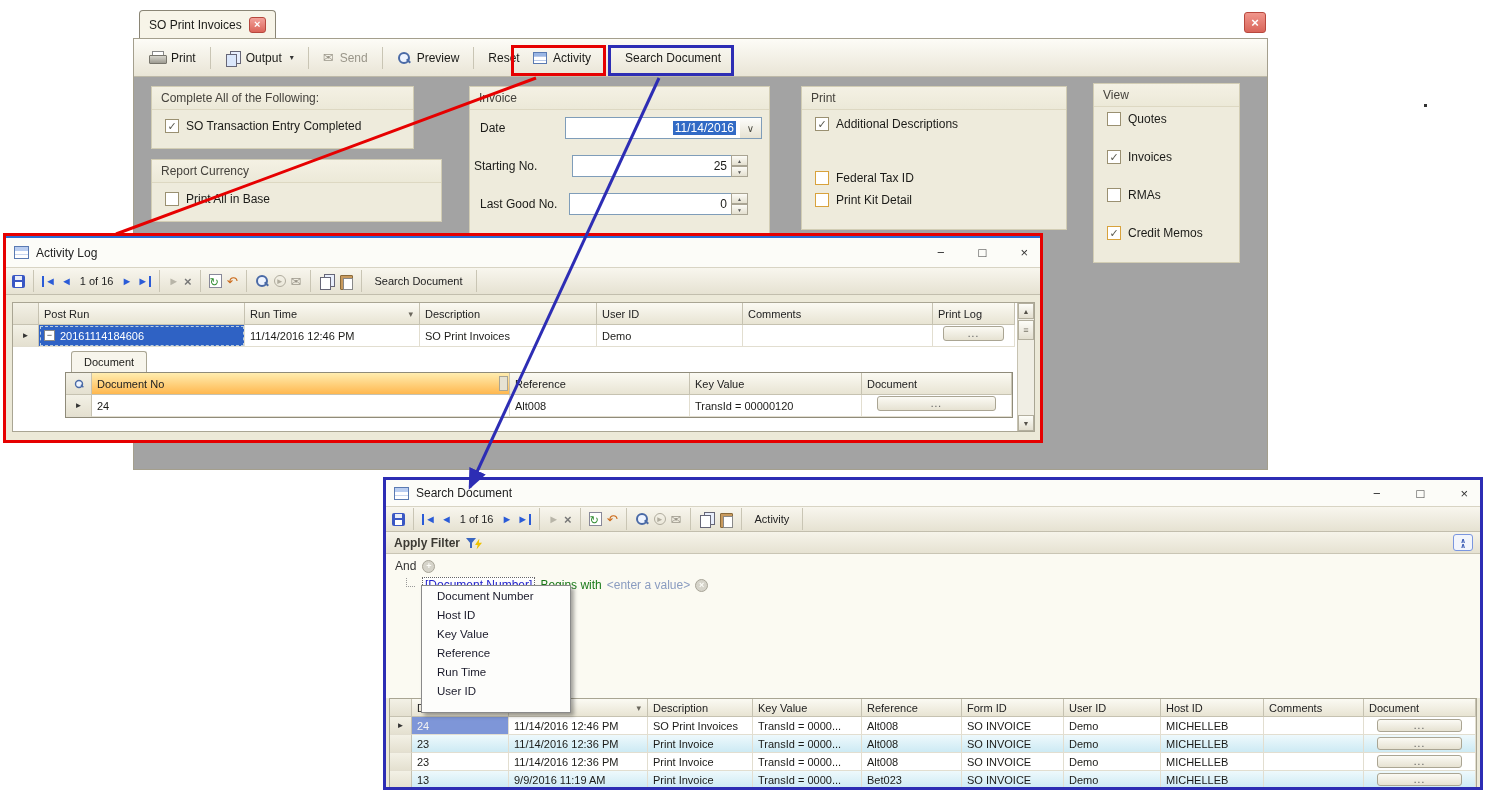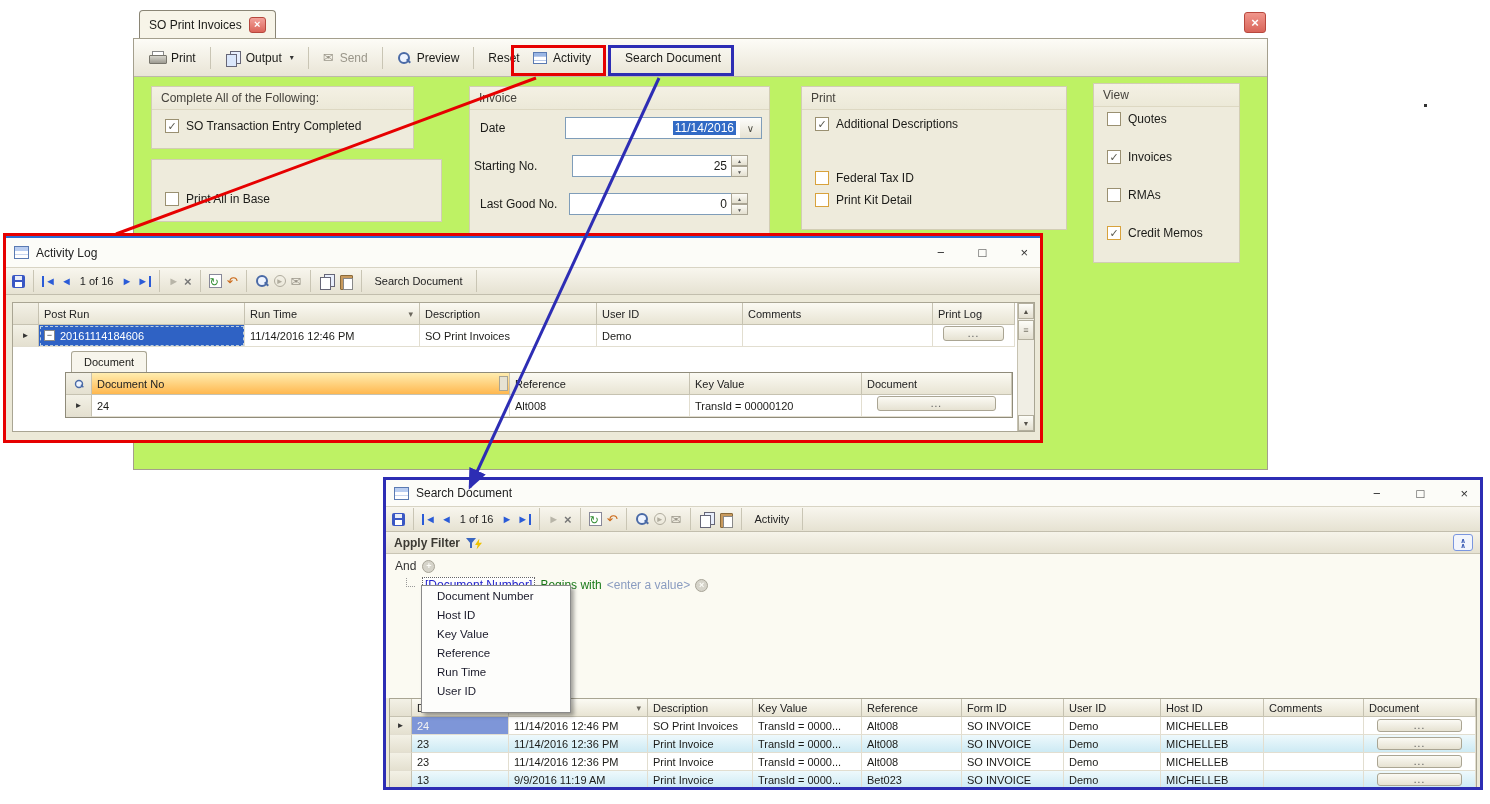--- a/index.html
+++ b/index.html
@@ -9,21 +9,21 @@
 
 .main-win{position:absolute;left:133px;top:8px;width:1135px;height:462px;z-index:1}
 .tabrow{position:absolute;left:0;top:0;width:100%;height:30px}
 .tab{position:absolute;left:6px;top:2px;height:28px;padding:0 9px;display:flex;align-items:center;gap:7px;
   background:#f7f4e8;border:1px solid #8a8575;border-bottom:none;border-radius:4px 4px 0 0;font-size:12px}
 .tab-close{width:17px;height:16px;border-radius:3px;background:linear-gradient(#f2a29a,#db6459);border:1px solid #b6473d;
   color:#fff;font-weight:bold;font-size:11px;display:flex;align-items:center;justify-content:center;line-height:1}
 .win-close{position:absolute;right:2px;top:4px;width:22px;height:21px;border-radius:3px;
   background:linear-gradient(#f0968c,#d9655a);border:1px solid #b8483e;color:#fff;font-weight:bold;font-size:13px;
   display:flex;align-items:center;justify-content:center}
-.main-body{position:absolute;left:0;top:30px;right:0;bottom:0;background:#bef264;border:1px solid #a49f8d}
+.main-body{position:absolute;left:0;top:30px;right:0;bottom:0;background:#a3a3a3;border:1px solid #a49f8d}
 .main-tb{position:absolute;left:0;top:0;right:0;height:38px;display:flex;align-items:center;padding:0 8px;gap:4px;
   background:linear-gradient(#fdfcf7,#e9e5d6);border-bottom:1px solid #bdb9a8}
 .tbtn{display:flex;align-items:center;gap:6px;padding:4px 7px;font-size:12px;border-radius:2px;white-space:nowrap}
 .tbtn.gray{color:#9a968a}
 .sep{width:1px;height:22px;background:#c9c5b4;margin:0 3px}
 .dd-arrow{font-size:8px;color:#333;margin-left:2px}
 .tb-abs{position:absolute;top:4px;height:30px;display:flex;align-items:center;justify-content:center;gap:6px;font-size:12px}
 
 
 .group{position:absolute;border:1px solid #d2cdb4;background:#eeebdc}
@@ -194,20 +194,21 @@
 
     <div class="group" style="left:17px;top:47px;width:263px;height:63px">
       <span class="gtitle">Complete All of the Following:</span>
       <div class="cbrow" style="left:13px;top:32px">
         <span class="cb">✓</span>
         <span>SO Transaction Entry Completed</span>
       </div>
     </div>
 
     <div class="group" style="left:17px;top:120px;width:291px;height:63px">
+      <span class="gtitle">Report Currency</span>
       <div class="cbrow" style="left:13px;top:32px">
         <span class="cb"></span>
         <span>Print All in Base</span>
       </div>
     </div>
 
     <div class="group" style="left:335px;top:47px;width:301px;height:155px">
       <span class="gtitle">Invoice</span>
       <div class="frow" style="left:10px;top:30px">Date</div>
       <div class="field" style="left:95px;top:30px;width:176px">

